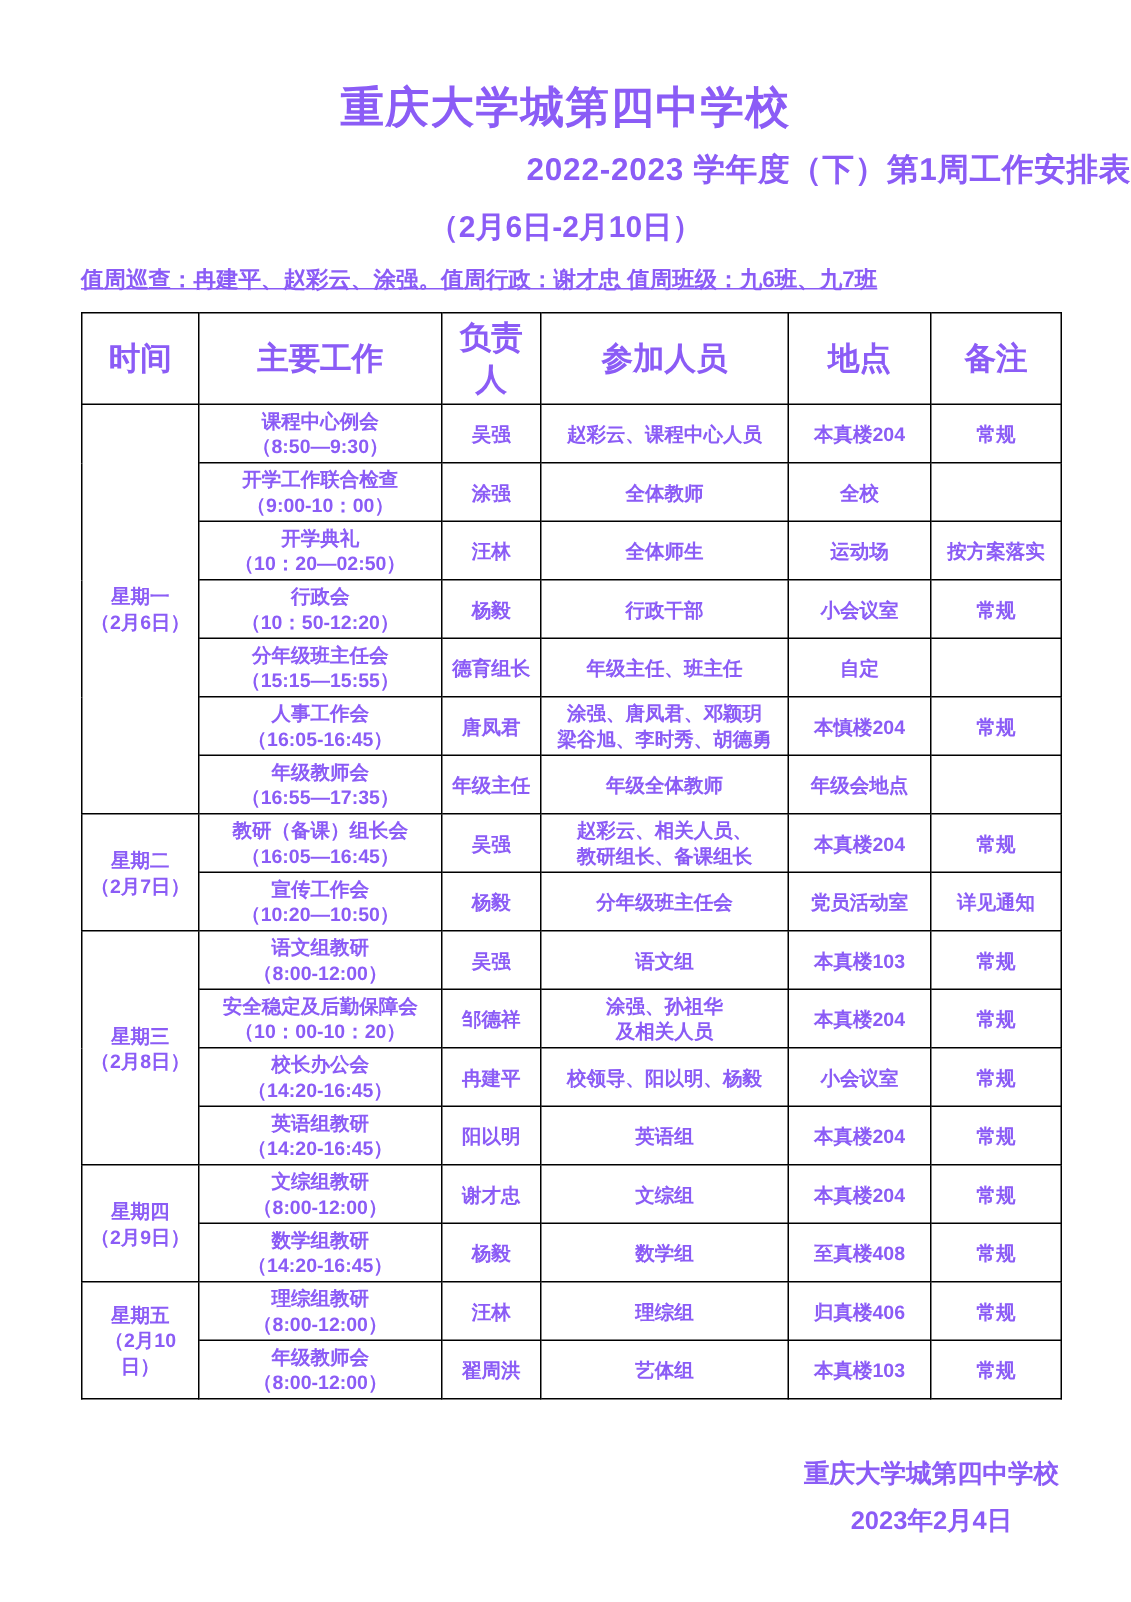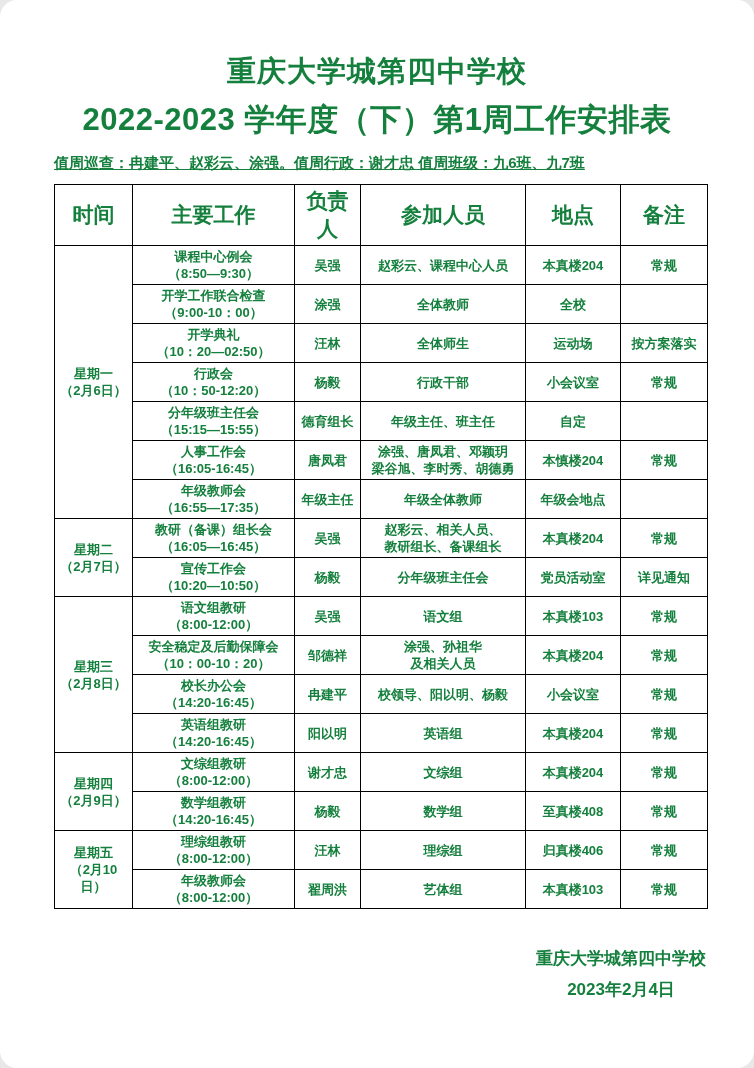--- a/index.html
+++ b/index.html
@@ -3,28 +3,27 @@
 <meta charset="utf-8">
 <style>
   * { margin: 0; padding: 0; box-sizing: border-box; }
   html, body { background: #e8e8e8; }
   .page {
     position: relative;
     width: 754px;
     height: 1068px;
     margin: 0 auto;
     background: #ffffff;
-    color: #15803d;
+    color: #8b5cf6;
     font-family: "Liberation Sans", "DejaVu Sans", sans-serif;
     overflow: hidden;
-    border-radius: 17px;
   }
   .title-block { padding-top: 52px; text-align: center; }
   .title-main  { font-size: 29px; font-weight: 700; letter-spacing: 1px; }
-  .title-sub   { font-size: 31px; font-weight: 700; margin-top: 7px; letter-spacing: 0.5px; }
+  .title-sub   { font-size: 21px; font-weight: 700; margin-top: 7px; letter-spacing: 0.5px; text-align: right; }
   .title-date  { font-size: 20px; font-weight: 700; margin-top: 11px; }
   .info-block  { margin: 9px 44px 9px 54px; font-size: 15px; font-weight: 700; line-height: 25px; text-decoration: underline; }
   table.schedule {
     margin-left: 54px;
     border-collapse: collapse;
     table-layout: fixed;
     width: 653px;
   }
   table.schedule th, table.schedule td {
     border: 1.5px solid #000;
@@ -56,20 +55,21 @@
   }
 </style>
 </head>
 <body>
 
 <div class="page">
 
   <div class="title-block">
     <div class="title-main">重庆大学城第四中学校</div>
     <div class="title-sub">2022-2023 学年度（下）第1周工作安排表</div>
+    <div class="title-date">（2月6日-2月10日）</div>
   </div>
 
   <div class="info-block">
     <div>值周巡查：冉建平、赵彩云、涂强。值周行政：谢才忠  值周班级：九6班、九7班</div>
   </div>
 
   <table class="schedule">
     <colgroup>
       <col style="width:78px">
         <col style="width:162px">

